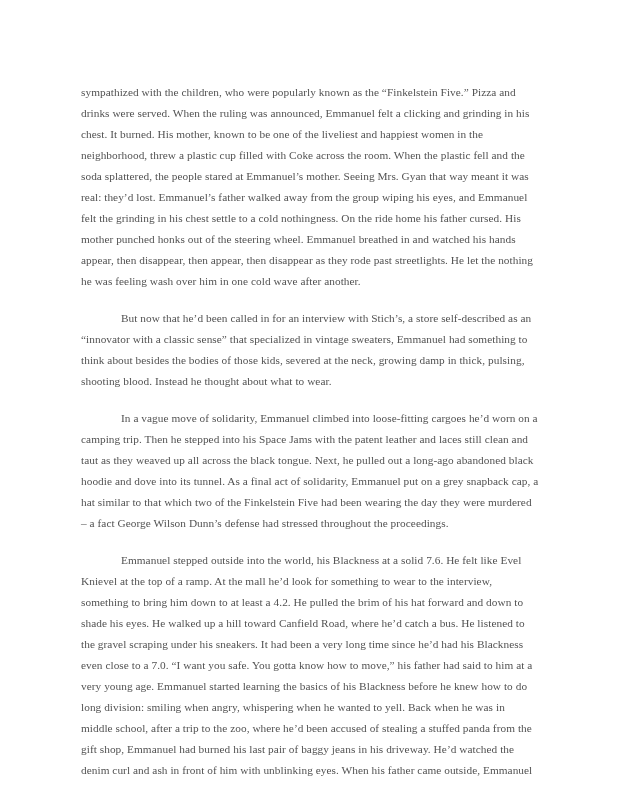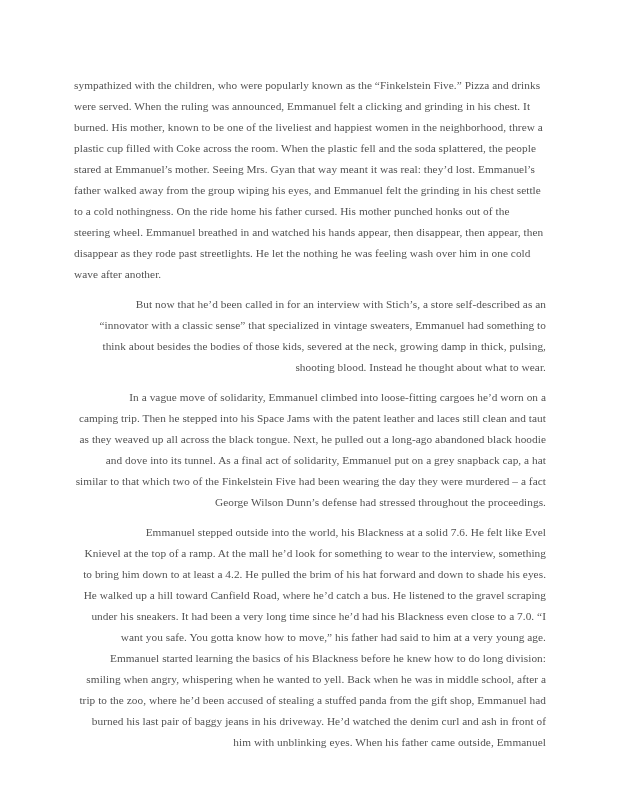--- a/index.html
+++ b/index.html
@@ -19,26 +19,25 @@
   .text-block {
     width: 490px;
     font-family: "Liberation Serif", "DejaVu Serif", serif;
     font-size: 11.3px;
     line-height: 21px;
     color: #525252;
     text-align: left;
     letter-spacing: 0.05px;
   }
   .text-block p {
-    margin: 9px;
+    margin: 16px;
     padding: 0;
   }
   .text-block p.indent {
     text-indent: 40px;
-    text-align: right;
   }
 </style>
 </head>
 <body>
 
 <div class="page">
   <div class="text-block">
     <p>sympathized with the children, who were popularly known as the “Finkelstein Five.” Pizza and drinks were served. When the ruling was announced, Emmanuel felt a clicking and grinding in his chest. It burned. His mother, known to be one of the liveliest and happiest women in the neighborhood, threw a plastic cup filled with Coke across the room. When the plastic fell and the soda splattered, the people stared at Emmanuel’s mother. Seeing Mrs. Gyan that way meant it was real: they’d lost. Emmanuel’s father walked away from the group wiping his eyes, and Emmanuel felt the grinding in his chest settle to a cold nothingness. On the ride home his father cursed. His mother punched honks out of the steering wheel. Emmanuel breathed in and watched his hands appear, then disappear, then appear, then disappear as they rode past streetlights. He let the nothing he was feeling wash over him in one cold wave after another.</p>
     <p class="indent">But now that he’d been called in for an interview with Stich’s, a store self-described as an “innovator with a classic sense” that specialized in vintage sweaters, Emmanuel had something to think about besides the bodies of those kids, severed at the neck, growing damp in thick, pulsing, shooting blood. Instead he thought about what to wear.</p>
     <p class="indent">In a vague move of solidarity, Emmanuel climbed into loose-fitting cargoes he’d worn on a camping trip. Then he stepped into his Space Jams with the patent leather and laces still clean and taut as they weaved up all across the black tongue. Next, he pulled out a long-ago abandoned black hoodie and dove into its tunnel. As a final act of solidarity, Emmanuel put on a grey snapback cap, a hat similar to that which two of the Finkelstein Five had been wearing the day they were murdered – a fact George Wilson Dunn’s defense had stressed throughout the proceedings.</p>

